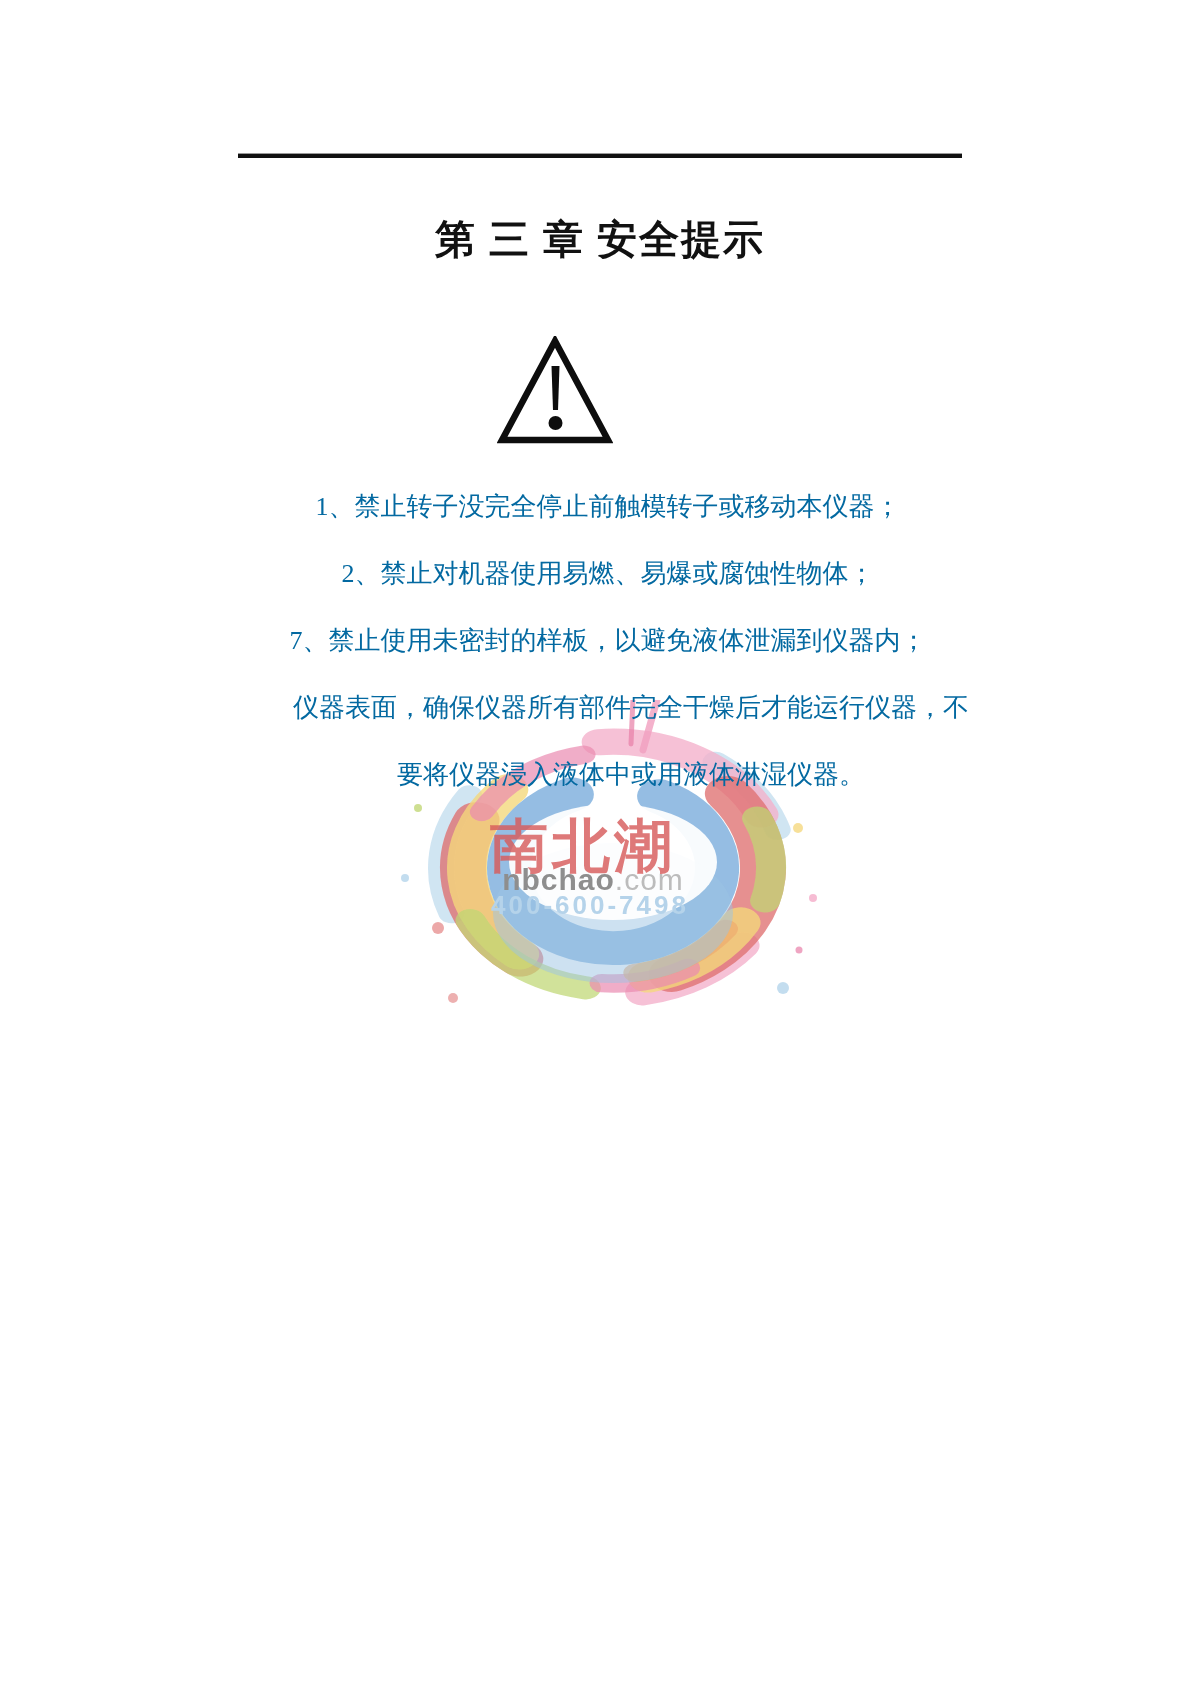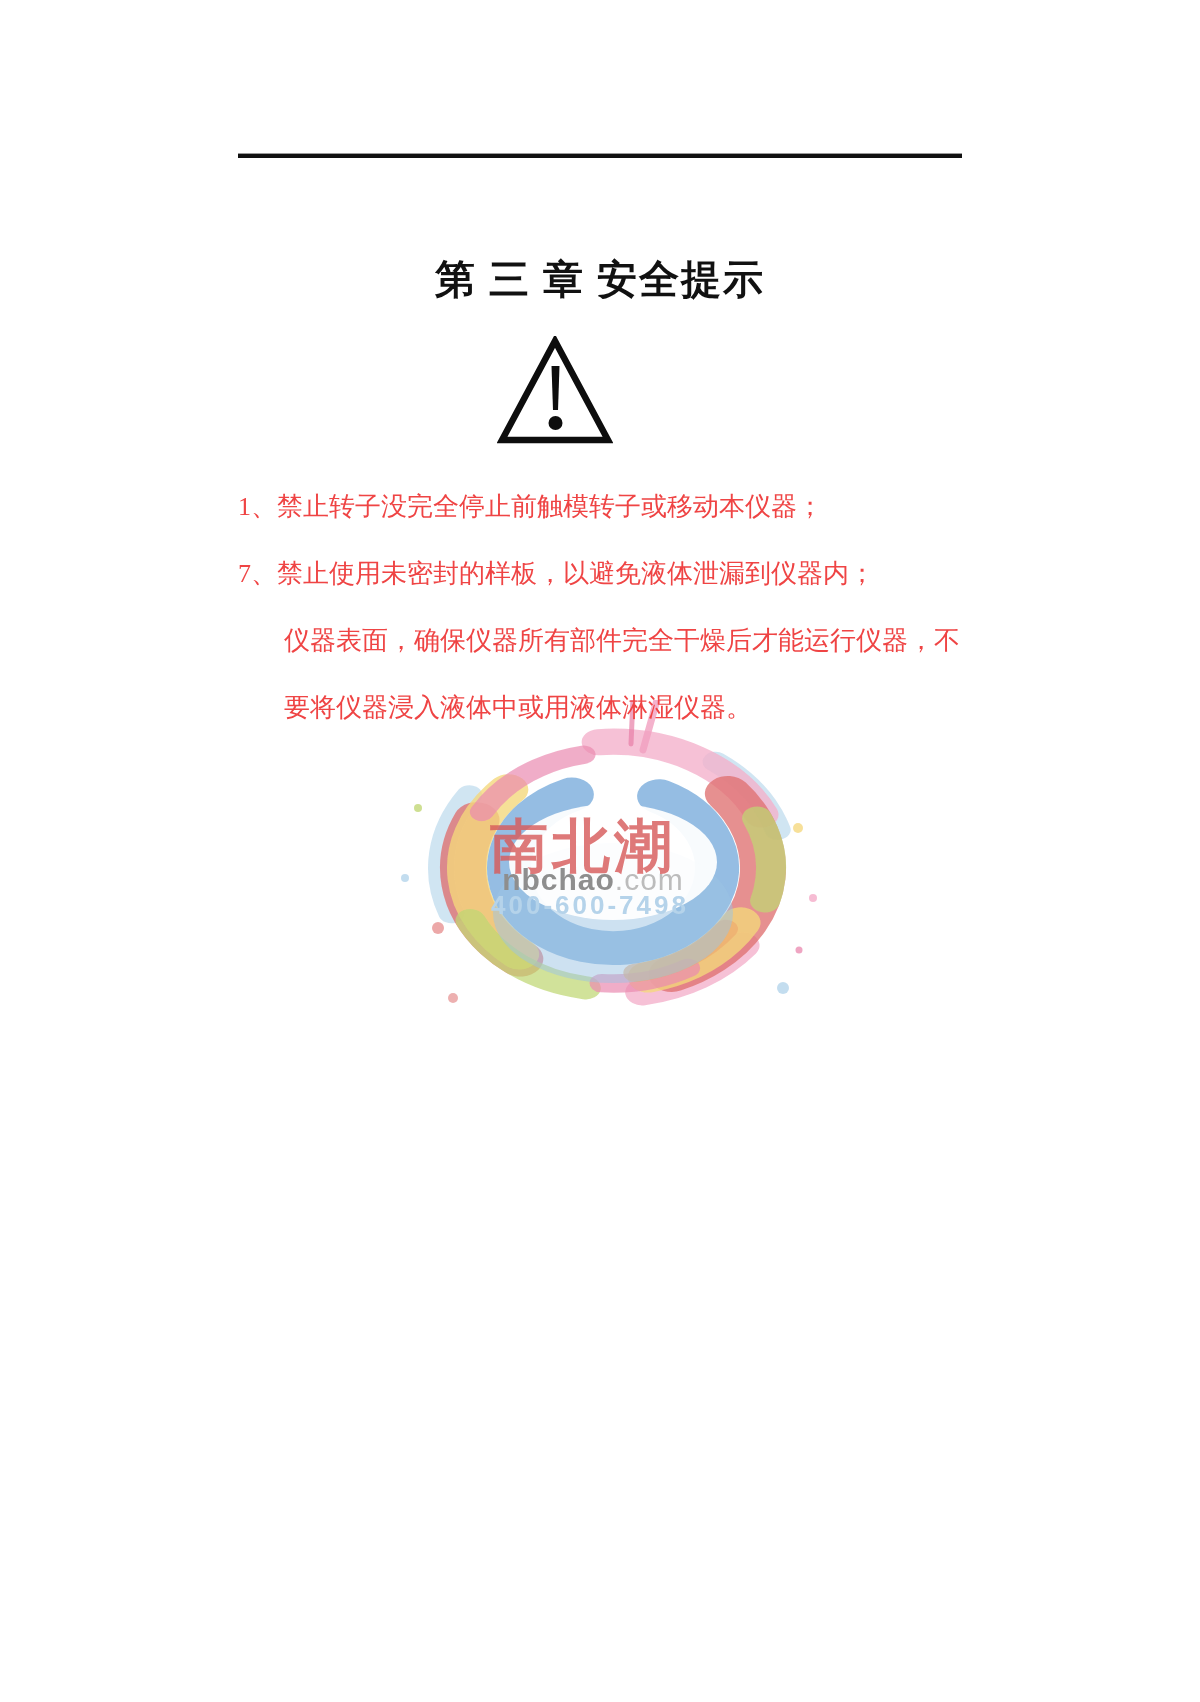--- a/index.html
+++ b/index.html
@@ -14,31 +14,30 @@
   }
   .top-rule{
     position:absolute;left:238px;top:153px;width:724px;height:4px;
     background:#111111;border-top:1px solid #9a9a9a;
   }
   .chapter-title{
     position:absolute;left:0;top:212px;width:1200px;
     text-align:center;
     font-size:40px;font-weight:bold;letter-spacing:2px;
     color:#111111;
-    margin-top:40px;
   }
   .warn-wrap{
     position:absolute;left:497px;top:336px;width:116px;height:110px;
   }
   .list-block{
     position:absolute;left:238px;top:473px;width:740px;
   }
   .line{
     height:67px;line-height:67px;
-    font-size:26px;white-space:nowrap;color:#ef4444;
+    font-size:26px;white-space:nowrap;color:#0369a1;text-align:center;
   }
   .line.cont{margin-left:46px;}
   .watermark{
     position:absolute;left:395px;top:700px;width:440px;height:340px;
     pointer-events:none;
   }
 </style>
 </head>
 <body>
 
@@ -82,18 +81,19 @@
   <div class="warn-wrap">
     <svg viewBox="0 0 116 110" width="116" height="110">
       <polygon points="58,5 111,104 5,104" fill="none" stroke="#0d0d0d" stroke-width="6.5" stroke-linejoin="miter"></polygon>
       <path d="M54.5,30 h8 l-1.5,44 h-5 z" fill="#0d0d0d"></path>
       <circle cx="58.5" cy="87" r="7" fill="#0d0d0d"></circle>
     </svg>
   </div>
 
   <div class="list-block">
     <div class="line">1、禁止转子没完全停止前触模转子或移动本仪器；</div>
+    <div class="line">2、禁止对机器使用易燃、易爆或腐蚀性物体；</div>
     <div class="line">7、禁止使用未密封的样板，以避免液体泄漏到仪器内；</div>
     <div class="line cont">仪器表面，确保仪器所有部件完全干燥后才能运行仪器，不</div>
     <div class="line cont">要将仪器浸入液体中或用液体淋湿仪器。</div>
   </div>
 
 </div>
 
 </body></html>

